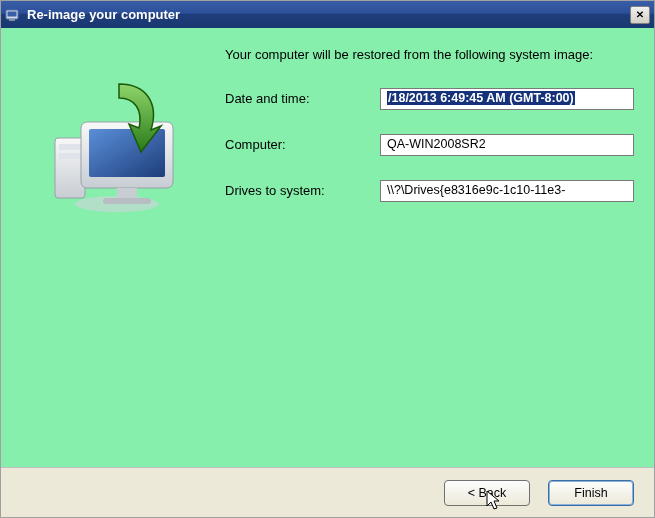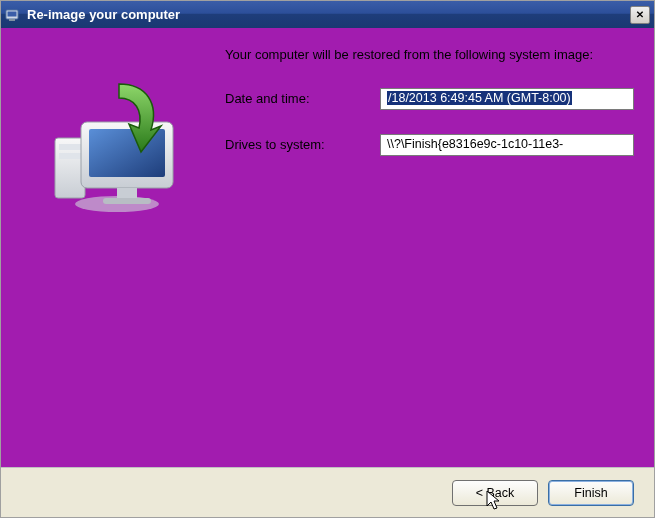--- a/index.html
+++ b/index.html
@@ -50,21 +50,21 @@
       font-size: 10px;
       font-weight: bold;
       display: flex;
       align-items: center;
       justify-content: center;
       cursor: pointer;
       border-radius: 2px;
     }
     .content {
       flex: 1;
-      background: #a21caf;
+      background: #86efac;
       display: flex;
       padding: 18px 16px 16px 16px;
     }
     .left-col {
       width: 200px;
       display: flex;
       align-items: flex-start;
       justify-content: center;
       padding-top: 30px;
     }
@@ -102,20 +102,21 @@
       overflow: hidden;
       white-space: nowrap;
     }
     .field-value.selected {
       background: #fff;
     }
     .field-value.selected span {
       background: #16327a;
       color: #fff;
       padding: 0 1px;
+      font-weight: bold;
     }
     .button-bar {
       height: 50px;
       background: #ece9d8;
       border-top: 1px solid #c0c0c0;
       display: flex;
       align-items: center;
       justify-content: flex-end;
       padding: 0 20px;
       gap: 10px;
@@ -125,20 +126,21 @@
       min-width: 86px;
       height: 26px;
       background: linear-gradient(to bottom, #fdfdfd 0%, #ece9d8 100%);
       border: 1px solid #707070;
       border-radius: 4px;
       font-size: 12.5px;
       font-family: "Segoe UI", Tahoma, sans-serif;
       cursor: pointer;
       color: #000;
       padding: 0 8px;
+      margin-left: 8px;
     }
     .wiz-btn.default-btn {
       border: 1px solid #3a6ea5;
       box-shadow: 0 0 0 1px #8ab0e0 inset;
     }
     .cursor {
       position: absolute;
       pointer-events: none;
       right: 150px;
       bottom: 5px;
@@ -201,24 +203,28 @@
     </div>
 
     <div class="right-col">
       <div class="intro-text">Your computer will be restored from the following system image:</div>
 
       <div class="field-row">
         <div class="field-label">Date and time:</div>
         <div class="field-value selected"><span>/18/2013 6:49:45 AM (GMT-8:00)</span></div>
       </div>
 
+      <div class="field-row">
+        <div class="field-label">Computer:</div>
+        <div class="field-value">QA-WIN2008SR2</div>
+      </div>
 
       <div class="field-row">
         <div class="field-label">Drives to system:</div>
-        <div class="field-value">\\?\Finish{e8316e9c-1c10-11e3-</div>
+        <div class="field-value">\\?\Drives{e8316e9c-1c10-11e3-</div>
       </div>
     </div>
   </div>
 
   <div class="button-bar">
     <button class="wiz-btn">&lt; Back</button>
     <button class="wiz-btn default-btn">Finish</button>
     <svg class="cursor" width="18" height="22" viewBox="0 0 18 22">
       <path d="M 1 1 L 1 16 L 5 12 L 8 19 L 11 18 L 8 11 L 13 11 Z" fill="white" stroke="black" stroke-width="1"></path>
     </svg>

